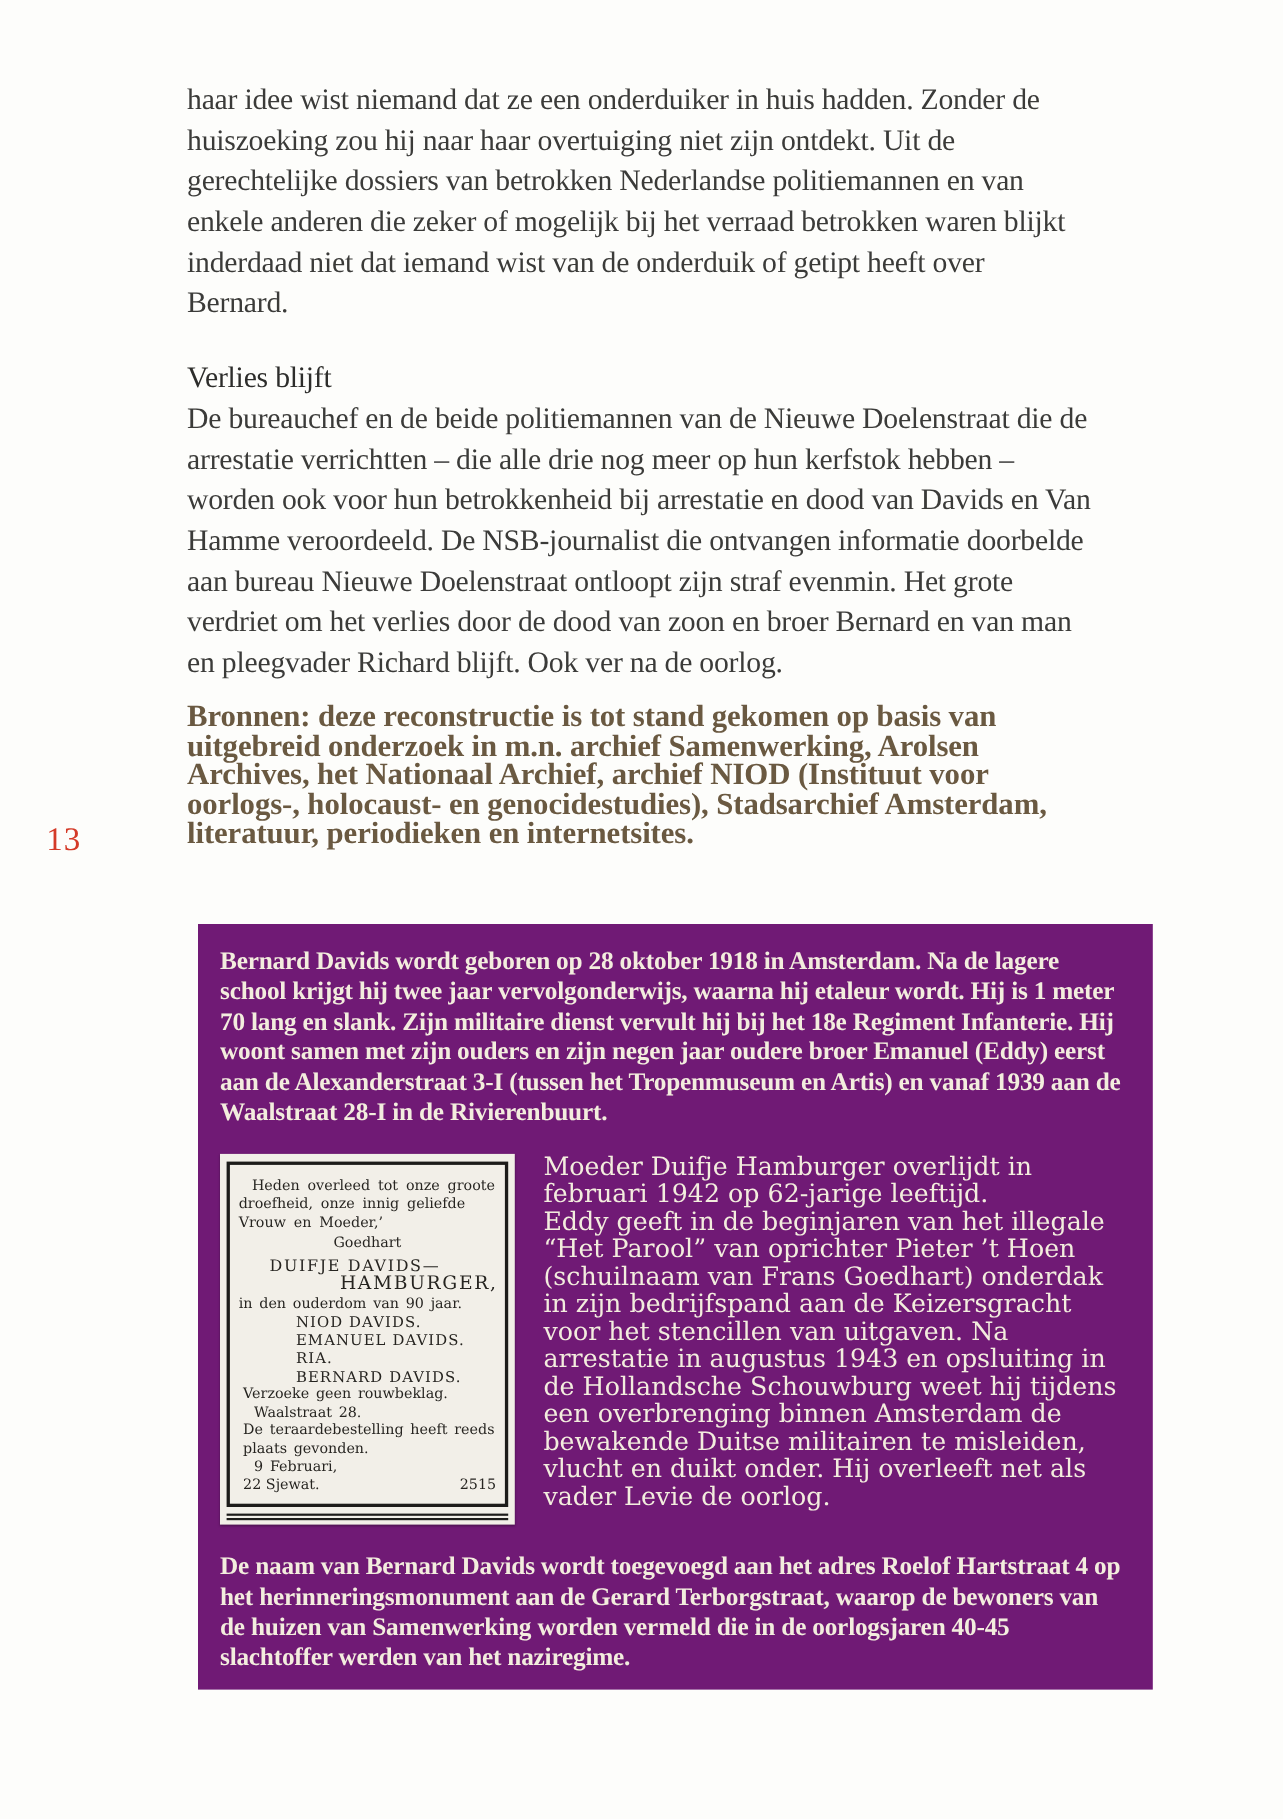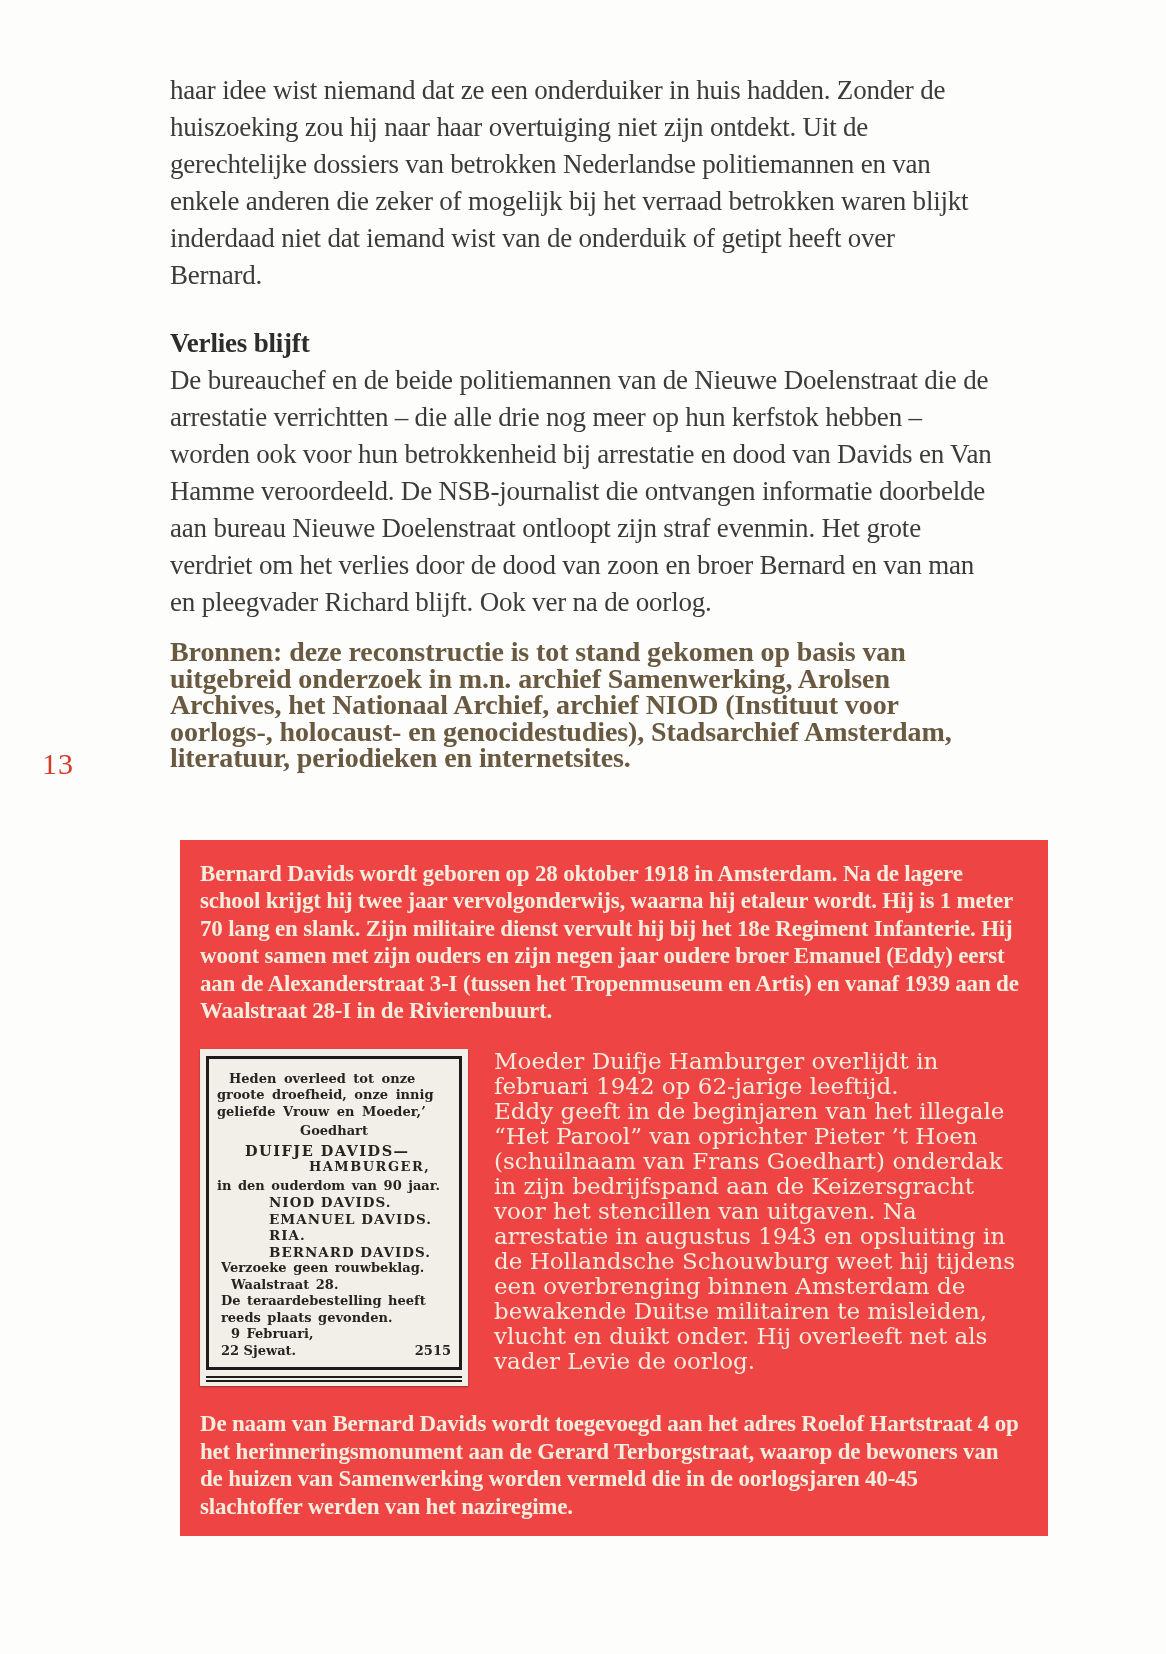--- a/index.html
+++ b/index.html
@@ -32,38 +32,38 @@
     width: 822px;
     font-size: 27px;
     line-height: 37px;
     color: #3b3b39;
     letter-spacing: -0.2px;
   }
   .section-heading {
     margin-top: 31px;
     font-size: 27px;
     line-height: 37px;
-    font-weight: bold;
+    font-weight: normal;
     color: #2d2d2b;
     letter-spacing: -0.2px;
   }
   .sources {
     margin-top: 18px;
     width: 832px;
     font-size: 28px;
     line-height: 26.5px;
     font-weight: bold;
     color: #6a5941;
     letter-spacing: -0.1px;
   }
   .infobox {
     margin-top: 68px;
     margin-left: 10px;
     width: 868px;
-    background: #ef4444;
+    background: #701a75;
     color: #f3edde;
     padding: 20px 24px 16px 20px;
   }
   .box-para {
     font-size: 23px;
     line-height: 27.5px;
     font-weight: bold;
     letter-spacing: -0.2px;
     color: #f3edde;
   }
@@ -89,26 +89,26 @@
     padding: 7px 6px 4px 6px;
     box-shadow: 0 1px 2px rgba(0,0,0,0.35);
   }
   .clipping-inner {
     border: 3px solid #1d1c1a;
     padding: 12px 8px 8px 8px;
     font-family: "DejaVu Serif", serif;
     color: #262420;
     font-size: 13px;
     line-height: 16.5px;
-    font-weight: bold;
+    font-weight: normal;
   }
   .clip-intro { text-indent: 12px; word-spacing: 3px; }
   .clip-center { text-align: center; margin-top: 3px; }
   .clip-name1 { margin-left: 28px; margin-top: 3px; font-size: 14.5px; letter-spacing: 1.5px; }
-  .clip-name2 { margin-left: 92px; font-size: 13px; letter-spacing: 1.5px; }
+  .clip-name2 { margin-left: 92px; font-size: 17px; letter-spacing: 1.5px; }
   .clip-age { margin-top: 2px; word-spacing: 2px; }
   .clip-relative { margin-left: 52px; font-size: 13.5px; letter-spacing: 1px; }
   .clip-line { margin-left: 4px; word-spacing: 2px; }
   .clip-line-indent { margin-left: 14px; word-spacing: 2px; }
   .clip-row { display: flex; justify-content: space-between; margin-left: 4px; }
   .clipping-rule {
     margin-top: 6px;
     border-top: 2px solid #1d1c1a;
     border-bottom: 2px solid #1d1c1a;
     height: 6px;

